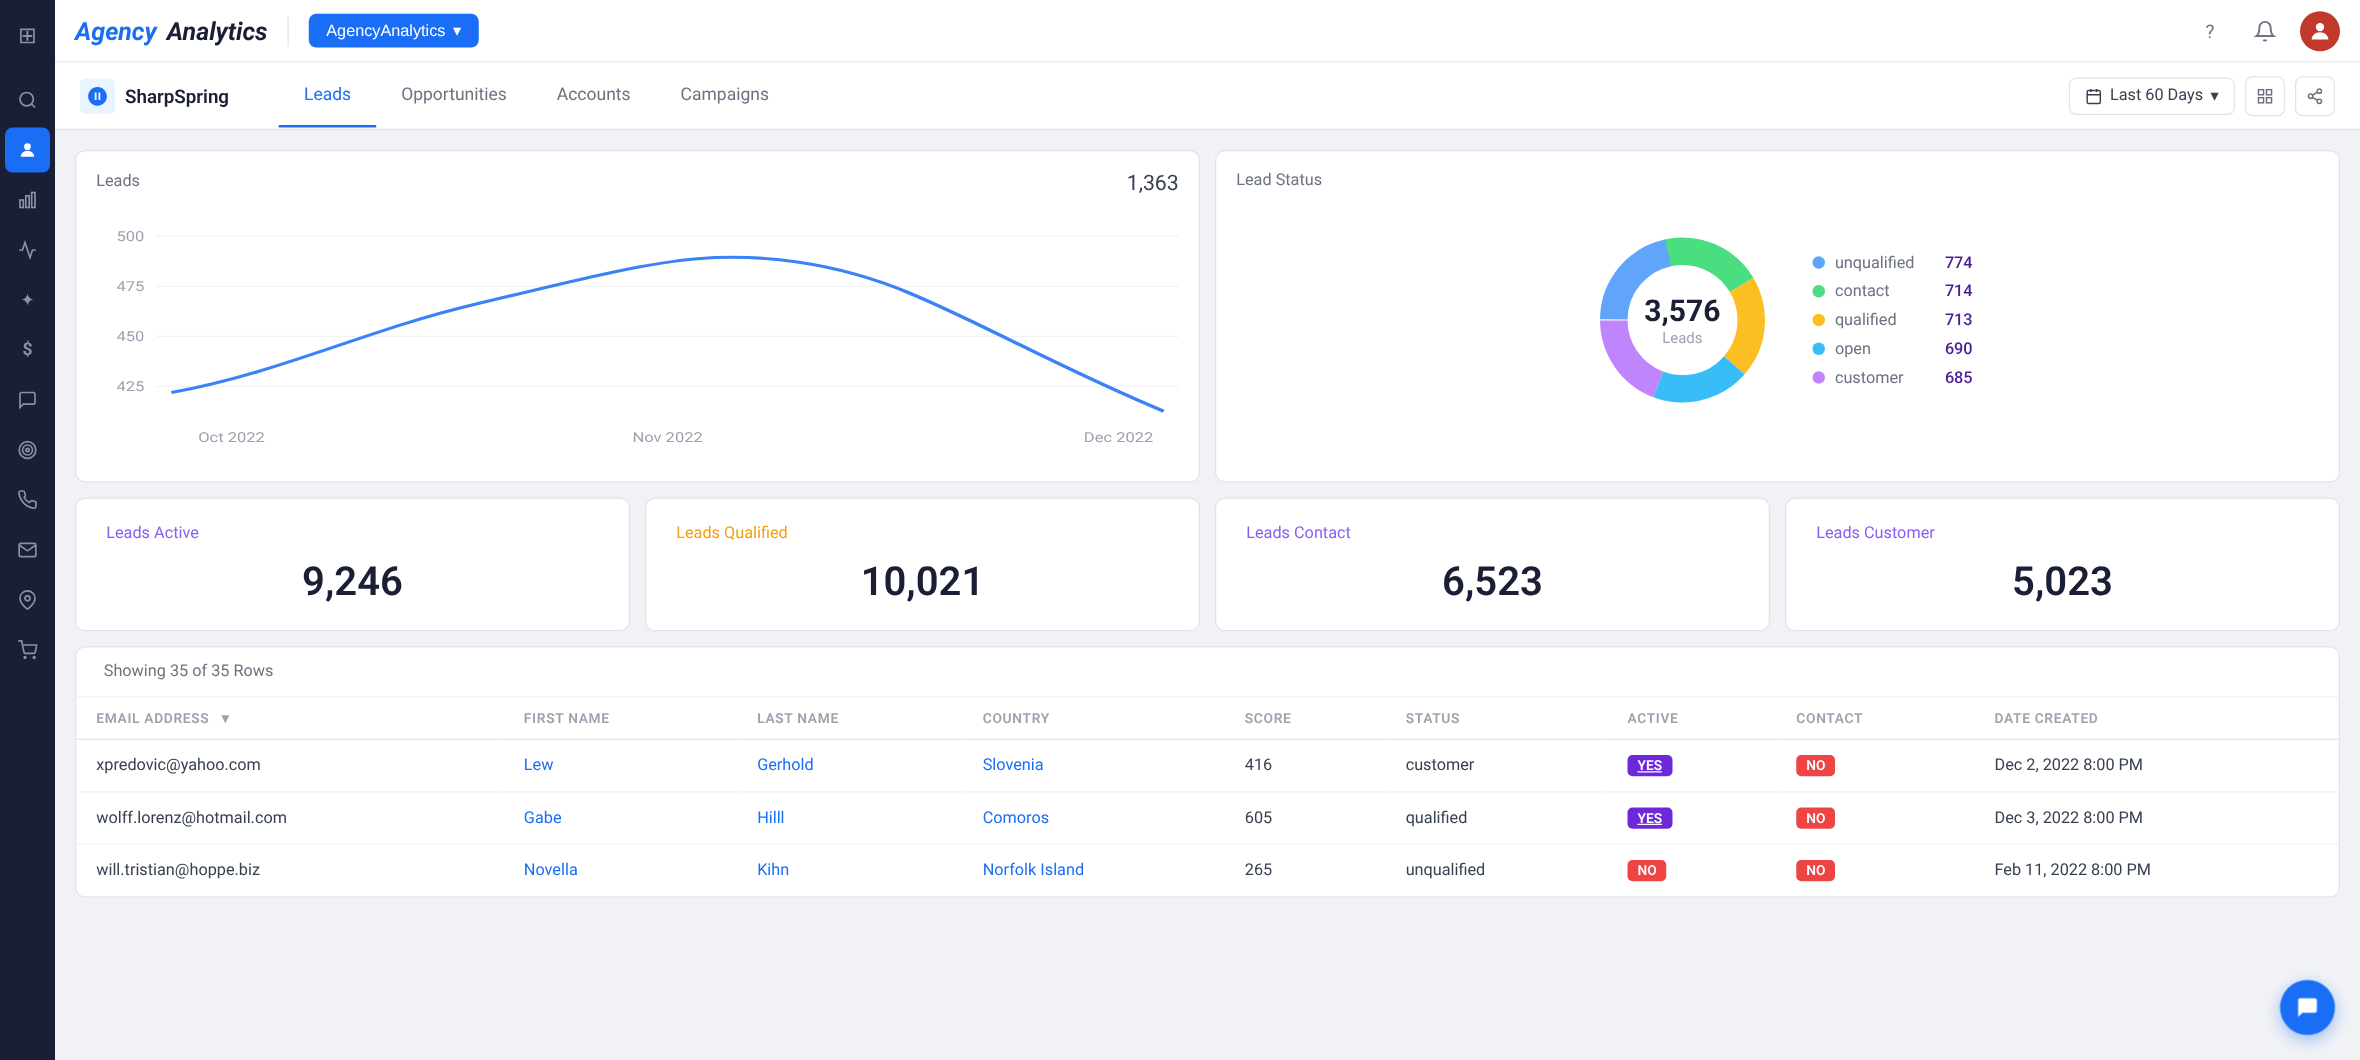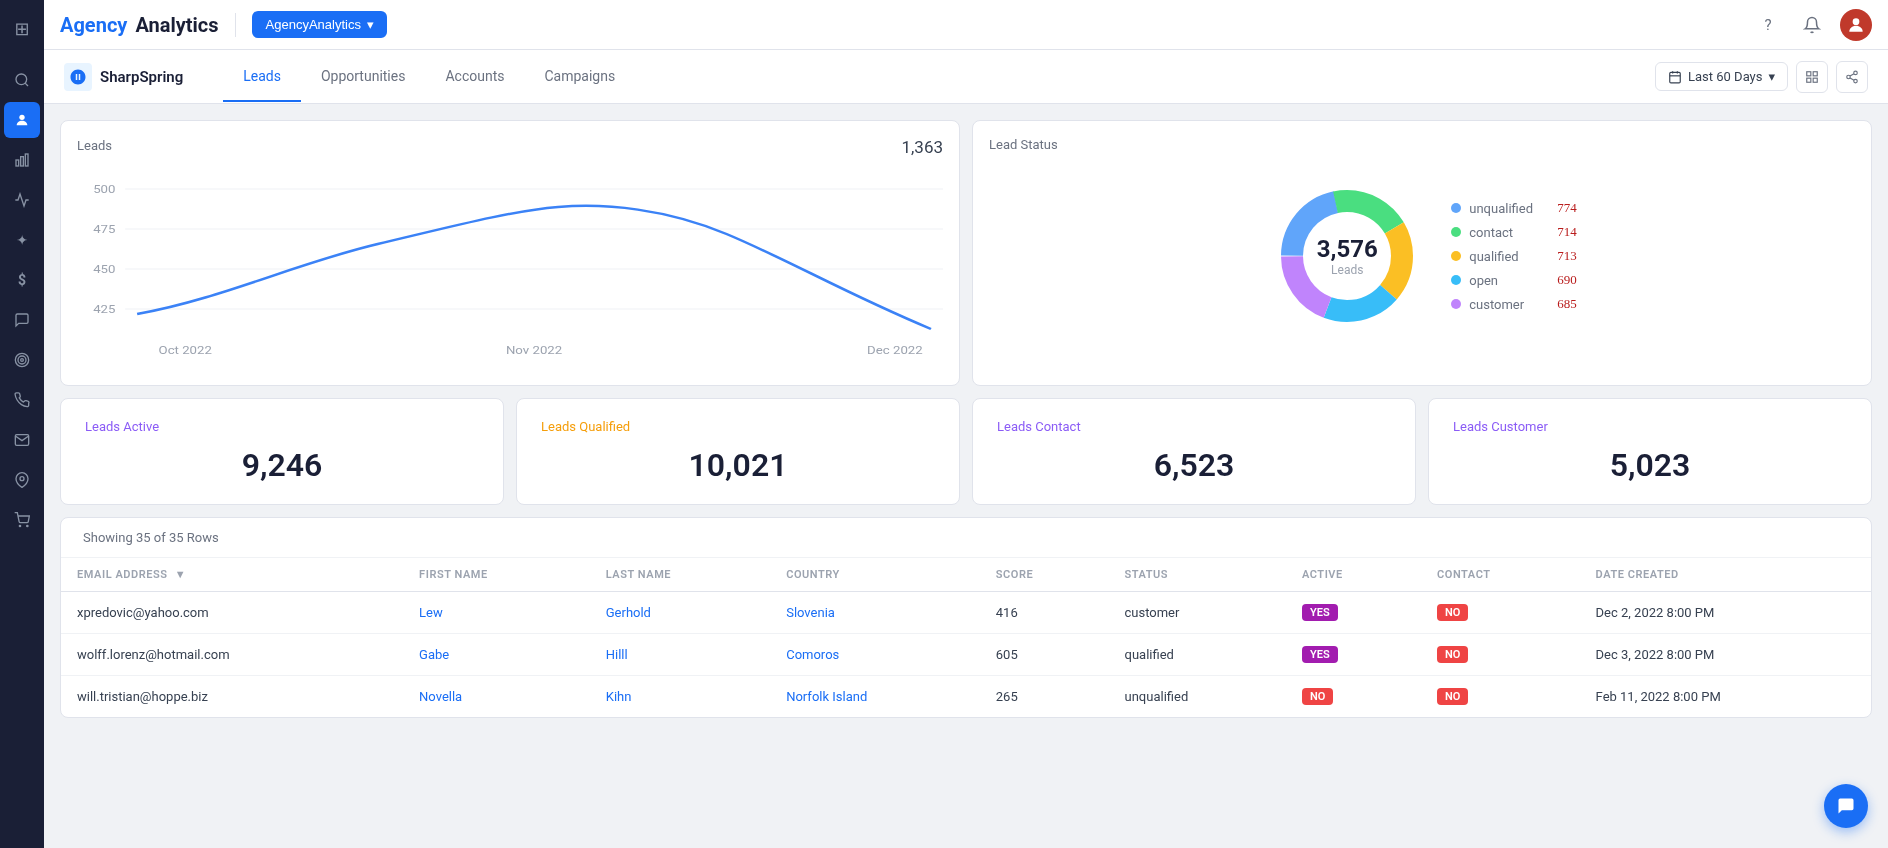--- a/index.html
+++ b/index.html
@@ -8,21 +8,21 @@
     
     .sidebar { width: 44px; background: #1a1f36; display: flex; flex-direction: column; align-items: center; padding: 10px 0; gap: 4px; flex-shrink: 0; }
     .sidebar-icon { width: 36px; height: 36px; display: flex; align-items: center; justify-content: center; border-radius: 6px; cursor: pointer; color: #8892a4; font-size: 16px; }
     .sidebar-icon.active-blue { background: #1a6ef5; color: #fff; }
 
     
     .main { flex: 1; display: flex; flex-direction: column; overflow: hidden; }
 
     
     .navbar { background: #fff; height: 50px; display: flex; align-items: center; padding: 0 16px; gap: 12px; border-bottom: 1px solid #e0e3eb; flex-shrink: 0; }
-    .navbar-logo { display: flex; align-items: center; gap: 8px; font-size: 20px; font-weight: 700; color: #1a6ef5; }
+    .navbar-logo { display: flex; align-items: center; gap: 8px; font-size: 20px; font-weight: 700; color: #1a6ef5; font-style: italic; }
     .navbar-divider { width: 1px; height: 24px; background: #e0e3eb; margin: 0 4px; }
     .navbar-btn { background: #1a6ef5; color: #fff; border: none; border-radius: 6px; padding: 6px 14px; font-size: 13px; cursor: pointer; display: flex; align-items: center; gap: 6px; }
     .navbar-spacer { flex: 1; }
     .navbar-actions { display: flex; align-items: center; gap: 12px; }
     .navbar-icon-btn { width: 32px; height: 32px; border-radius: 50%; display: flex; align-items: center; justify-content: center; cursor: pointer; color: #6b7280; font-size: 15px; }
     .navbar-avatar { width: 32px; height: 32px; border-radius: 50%; background: #c0392b; display: flex; align-items: center; justify-content: center; overflow: hidden; }
 
     
     .integration-header { background: #fff; height: 54px; display: flex; align-items: center; padding: 0 20px; border-bottom: 1px solid #e0e3eb; flex-shrink: 0; }
     .integration-logo { display: flex; align-items: center; gap: 8px; margin-right: 40px; }
@@ -56,39 +56,39 @@
     
     .donut-container { display: flex; align-items: center; gap: 24px; justify-content: center; padding: 8px; }
     .donut-wrapper { position: relative; width: 160px; height: 160px; }
     .donut-center { position: absolute; top: 50%; left: 50%; transform: translate(-50%, -50%); text-align: center; }
     .donut-center-value { font-size: 24px; font-weight: 700; color: #1a1f36; }
     .donut-center-label { font-size: 12px; color: #9ca3af; }
     .legend { display: flex; flex-direction: column; gap: 8px; }
     .legend-item { display: flex; align-items: center; gap: 8px; font-size: 13px; }
     .legend-dot { width: 10px; height: 10px; border-radius: 50%; flex-shrink: 0; }
     .legend-name { color: #6b7280; min-width: 80px; }
-    .legend-val { color: #b91c1c; font-weight: 500; font-family: Liberation Serif, serif; }
+    .legend-val { color: #4c1d95; font-weight: 500; }
 
     
     .stats-row { display: flex; gap: 12px; }
     .stat-card { background: #fff; border-radius: 8px; border: 1px solid #e0e3eb; padding: 20px 24px; flex: 1; }
     .stat-label { font-size: 13px; color: #8b5cf6; margin-bottom: 12px; }
     .stat-label.orange { color: #f59e0b; }
     .stat-value { font-size: 32px; font-weight: 600; color: #1a1f36; text-align: center; }
 
     
     .table-card { background: #fff; border-radius: 8px; border: 1px solid #e0e3eb; overflow: hidden; }
     .table-info { padding: 12px 22px; font-size: 13px; color: #6b7280; border-bottom: 1px solid #f0f2f5; }
     table { width: 100%; border-collapse: collapse; }
     thead th { padding: 10px 16px; font-size: 11px; font-weight: 600; color: #9ca3af; text-transform: uppercase; text-align: left; border-bottom: 1px solid #e0e3eb; letter-spacing: 0.05em; white-space: nowrap; }
     tbody td { padding: 12px 16px; font-size: 13px; color: #374151; border-bottom: 1px solid #f0f2f5; }
     tbody tr:last-child td { border-bottom: none; }
     .link-text { color: #1a6ef5; }
     .badge { display: inline-block; padding: 2px 8px; border-radius: 4px; font-size: 11px; font-weight: 600; color: #fff; }
-    .badge-green { background: #a21caf; }
+    .badge-green { background: #6d28d9; text-decoration: underline; }
     .badge-red { background: #ef4444; }
     .sort-icon { margin-left: 4px; cursor: pointer; }
 
     
     .float-btn { position: fixed; bottom: 20px; right: 20px; width: 44px; height: 44px; border-radius: 50%; background: #1a6ef5; display: flex; align-items: center; justify-content: center; color: #fff; font-size: 20px; cursor: pointer; box-shadow: 0 4px 12px rgba(26,110,245,0.4); }
   </style>
 </head>
 <body>
 
 <div class="sidebar">

